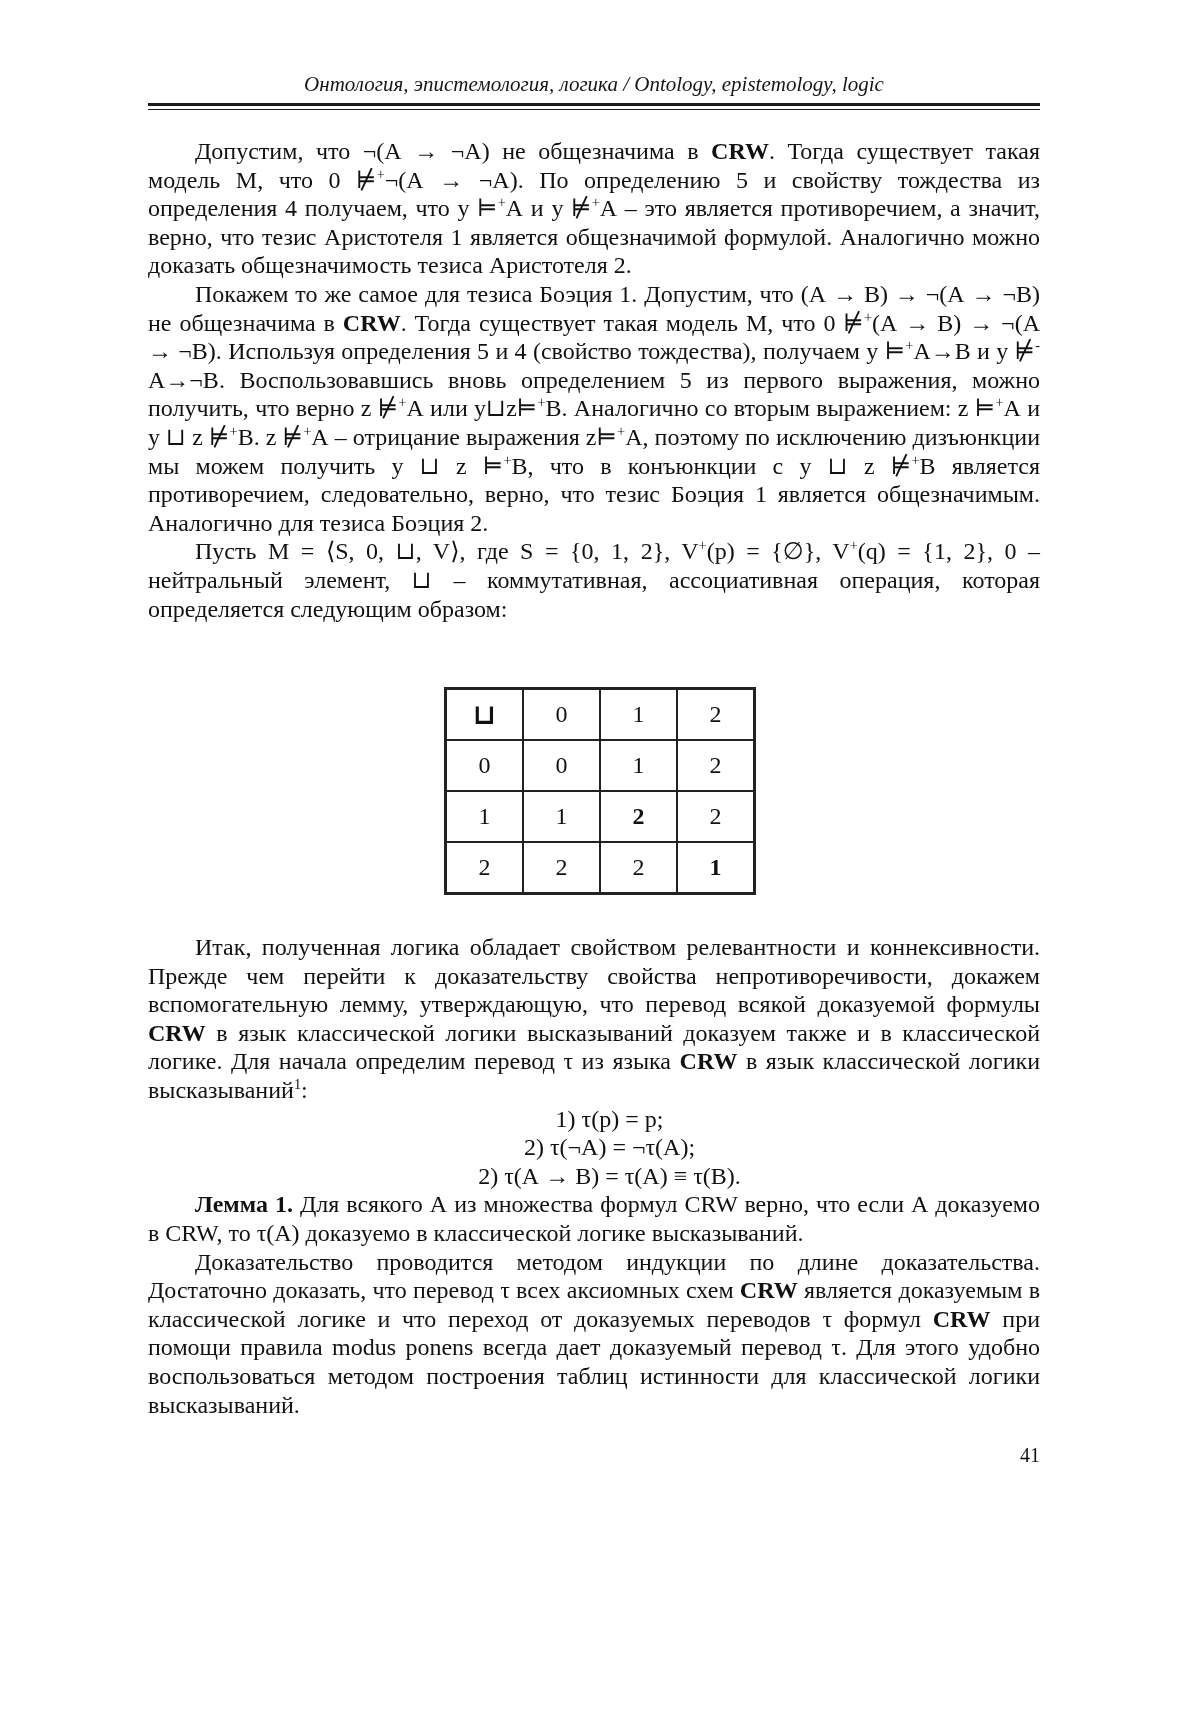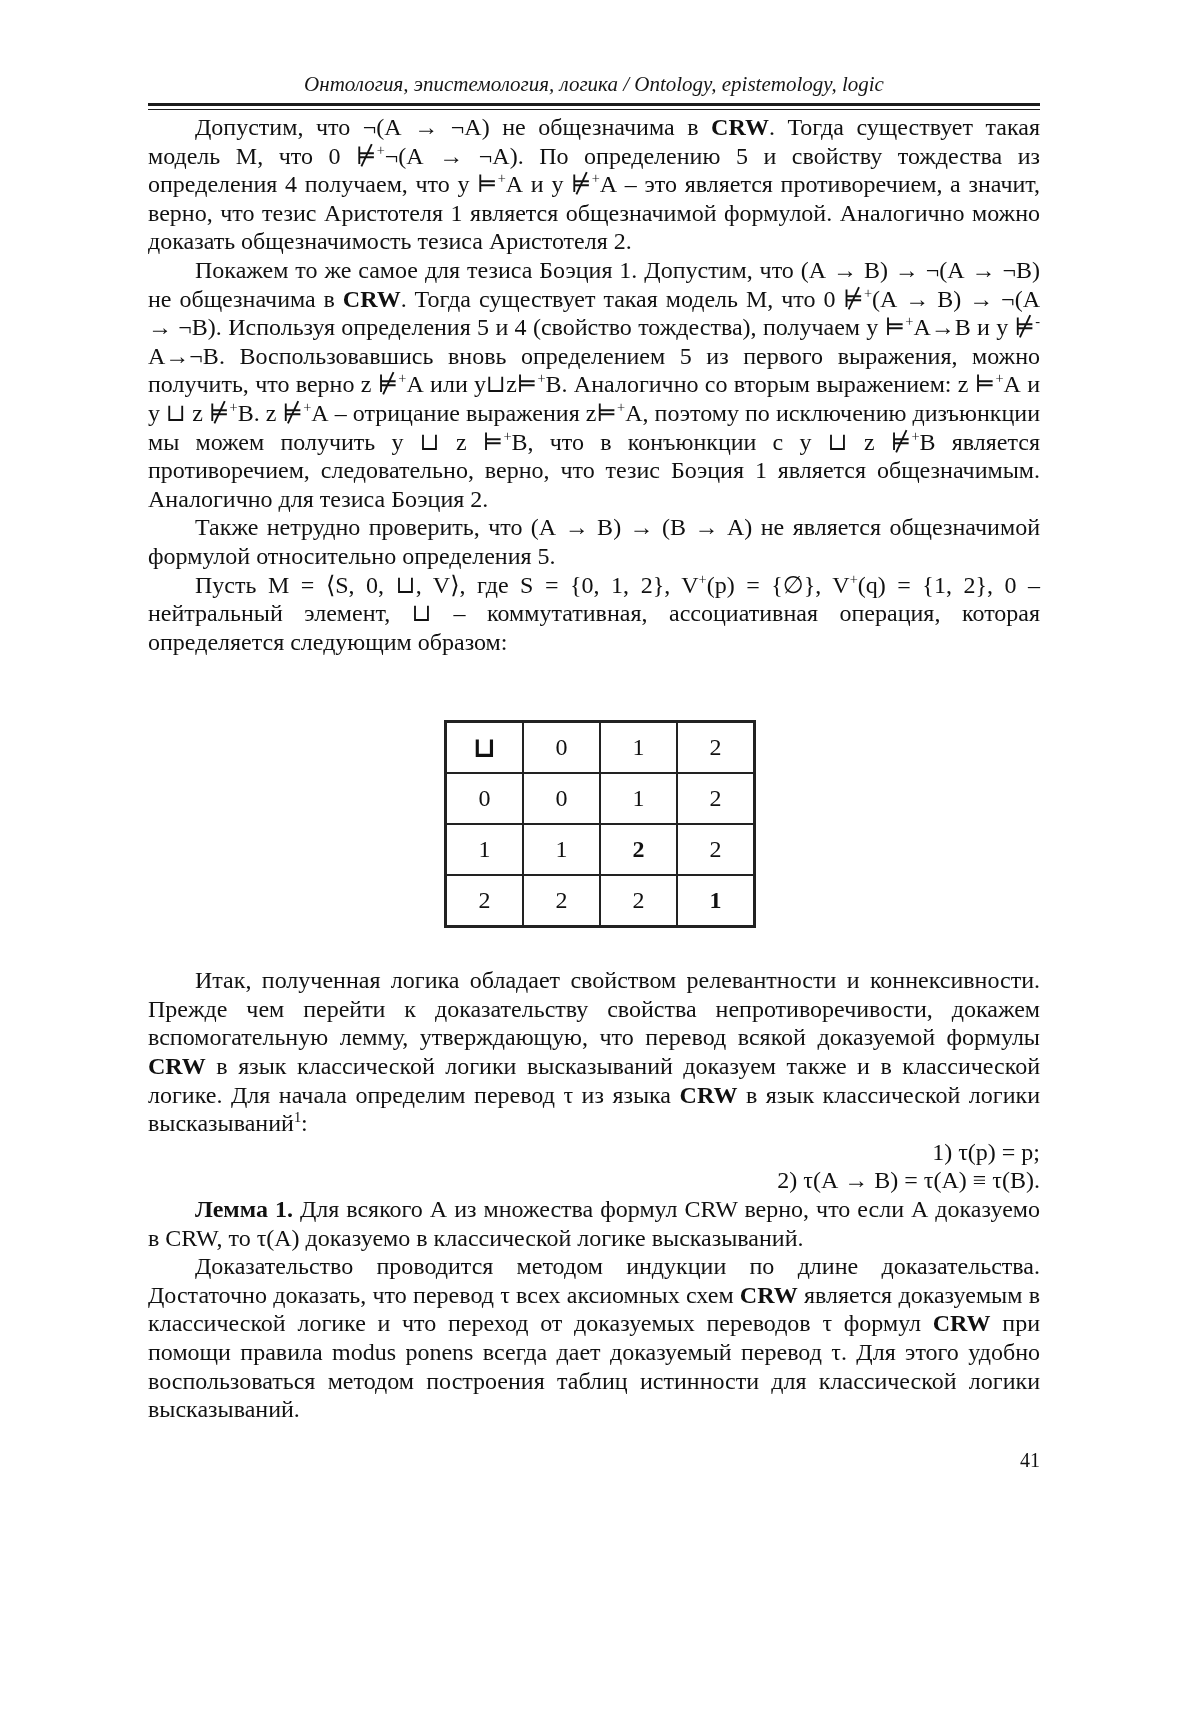--- a/index.html
+++ b/index.html
@@ -14,24 +14,24 @@
     font-size:21px; line-height:24px; color:#161616;
   }
   .head-rule {
     margin-top:7px; height:3px;
     border-top:3px solid #1c1c1c; border-bottom:1px solid #1c1c1c;
   }
   .para {
     font-size:24px; line-height:28.6px; text-align:justify;
     text-indent:47px; margin:0; color:#111;
   }
-  .para.first { margin-top:3px; }
+  .para.first { margin-top:27px; }
   .list-item {
     font-size:24px; line-height:28.6px; padding-left:31px;
-    text-align:right; color:#111;
+    text-align:center; color:#111;
   }
   sup { font-size:60%; line-height:0; vertical-align:super; letter-spacing:0; }
   .bold { font-weight:bold; }
   table.opmatrix {
     border-collapse:collapse; margin:64px 0 0 296px;
     border:3px solid #222;
   }
   table.opmatrix td {
     border:2px solid #222; width:75px; height:49px; padding:0;
     text-align:center; vertical-align:middle; font-size:24px; color:#111;
@@ -51,21 +51,20 @@
 <div class="page">
   <div class="content">
 
     <div class="running-head">Онтология, эпистемология, логика / Ontology, epistemology, logic</div>
     <div class="head-rule"></div>
 
     <p class="para first"><span>Допустим, что ¬(А → ¬А) не общезначима в </span><span class="bold">CRW</span><span>. Тогда существует такая модель М, что 0 ⊭</span><sup>+</sup><span>¬(А → ¬А). По определению 5 и свойству тождества из определения 4 получаем, что y ⊨</span><sup>+</sup><span>А и y ⊭</span><sup>+</sup><span>А – это является противоречием, а значит, верно, что тезис Аристотеля 1 является общезначимой формулой. Аналогично можно доказать общезначимость тезиса Аристотеля 2.</span></p>
 
     <p class="para"><span>Покажем то же самое для тезиса Боэция 1. Допустим, что (А → В) → ¬(А → ¬В) не общезначима в </span><span class="bold">CRW</span><span>. Тогда существует такая модель М, что 0 ⊭</span><sup>+</sup><span>(А → В) → ¬(А → ¬В). Используя определения 5 и 4 (свойство тождества), получаем y ⊨</span><sup>+</sup><span>А→В и y ⊭</span><sup>-</sup><span>А→¬В. Воспользовавшись вновь определением 5 из первого выражения, можно получить, что верно z ⊭</span><sup>+</sup><span>А или y⊔z⊨</span><sup>+</sup><span>В. Аналогично со вторым выражением: z ⊨</span><sup>+</sup><span>А и y ⊔ z ⊭</span><sup>+</sup><span>В. z ⊭</span><sup>+</sup><span>А – отрицание выражения z⊨</span><sup>+</sup><span>А, поэтому по исключению дизъюнкции мы можем получить y ⊔ z ⊨</span><sup>+</sup><span>В, что в конъюнкции с y ⊔ z ⊭</span><sup>+</sup><span>В является противоречием, следовательно, верно, что тезис Боэция 1 является общезначимым. Аналогично для тезиса Боэция 2.</span></p>
 
-    <p class="para"><span>Также нетрудно проверить, что (А → В) → (В → А) не является общезначимой формулой относительно определения 5.</span></p>
 
     <p class="para"><span>Пусть М = ⟨S, 0, ⊔, V⟩, где S = {0, 1, 2}, V</span><sup>+</sup><span>(p) = {∅}, V</span><sup>+</sup><span>(q) = {1, 2}, 0 – нейтральный элемент, ⊔ – коммутативная, ассоциативная операция, которая определяется следующим образом:</span></p>
 
     <table class="opmatrix">
       <tbody>
           <tr>
             <td class="bold" style="font-size: 28px;">⊔</td>
             <td>0</td>
             <td>1</td>
             <td>2</td>
@@ -87,20 +86,21 @@
             <td>2</td>
             <td>2</td>
             <td class="bold">1</td>
           </tr>
         </tbody>
     </table>
 
     <p class="para after-table"><span>Итак, полученная логика обладает свойством релевантности и коннексивности. Прежде чем перейти к доказательству свойства непротиворечивости, докажем вспомогательную лемму, утверждающую, что перевод всякой доказуемой формулы </span><span class="bold">CRW</span><span> в язык классической логики высказываний доказуем также и в классической логике. Для начала определим перевод τ из языка </span><span class="bold">CRW</span><span> в язык классической логики высказываний</span><sup>1</sup><span>:</span></p>
 
     <div class="list-item"><span>1) τ(p) = p;</span></div>
+    <div class="list-item"><span>2) τ(¬А) = ¬τ(А);</span></div>
     <div class="list-item"><span>2) τ(А → В) = τ(А) ≡ τ(В).</span></div>
 
     <p class="para"><span class="bold">Лемма 1.</span><span> Для всякого А из множества формул CRW верно, что если А доказуемо в CRW, то τ(А) доказуемо в классической логике высказываний.</span></p>
 
     <p class="para"><span>Доказательство проводится методом индукции по длине доказательства. Достаточно доказать, что перевод τ всех аксиомных схем </span><span class="bold">CRW</span><span> является доказуемым в классической логике и что переход от доказуемых переводов τ формул </span><span class="bold">CRW</span><span> при помощи правила modus ponens всегда дает доказуемый перевод τ. Для этого удобно воспользоваться методом построения таблиц истинности для классической логики высказываний.</span></p>
 
 
     <div class="page-number">41</div>
 
   </div>

